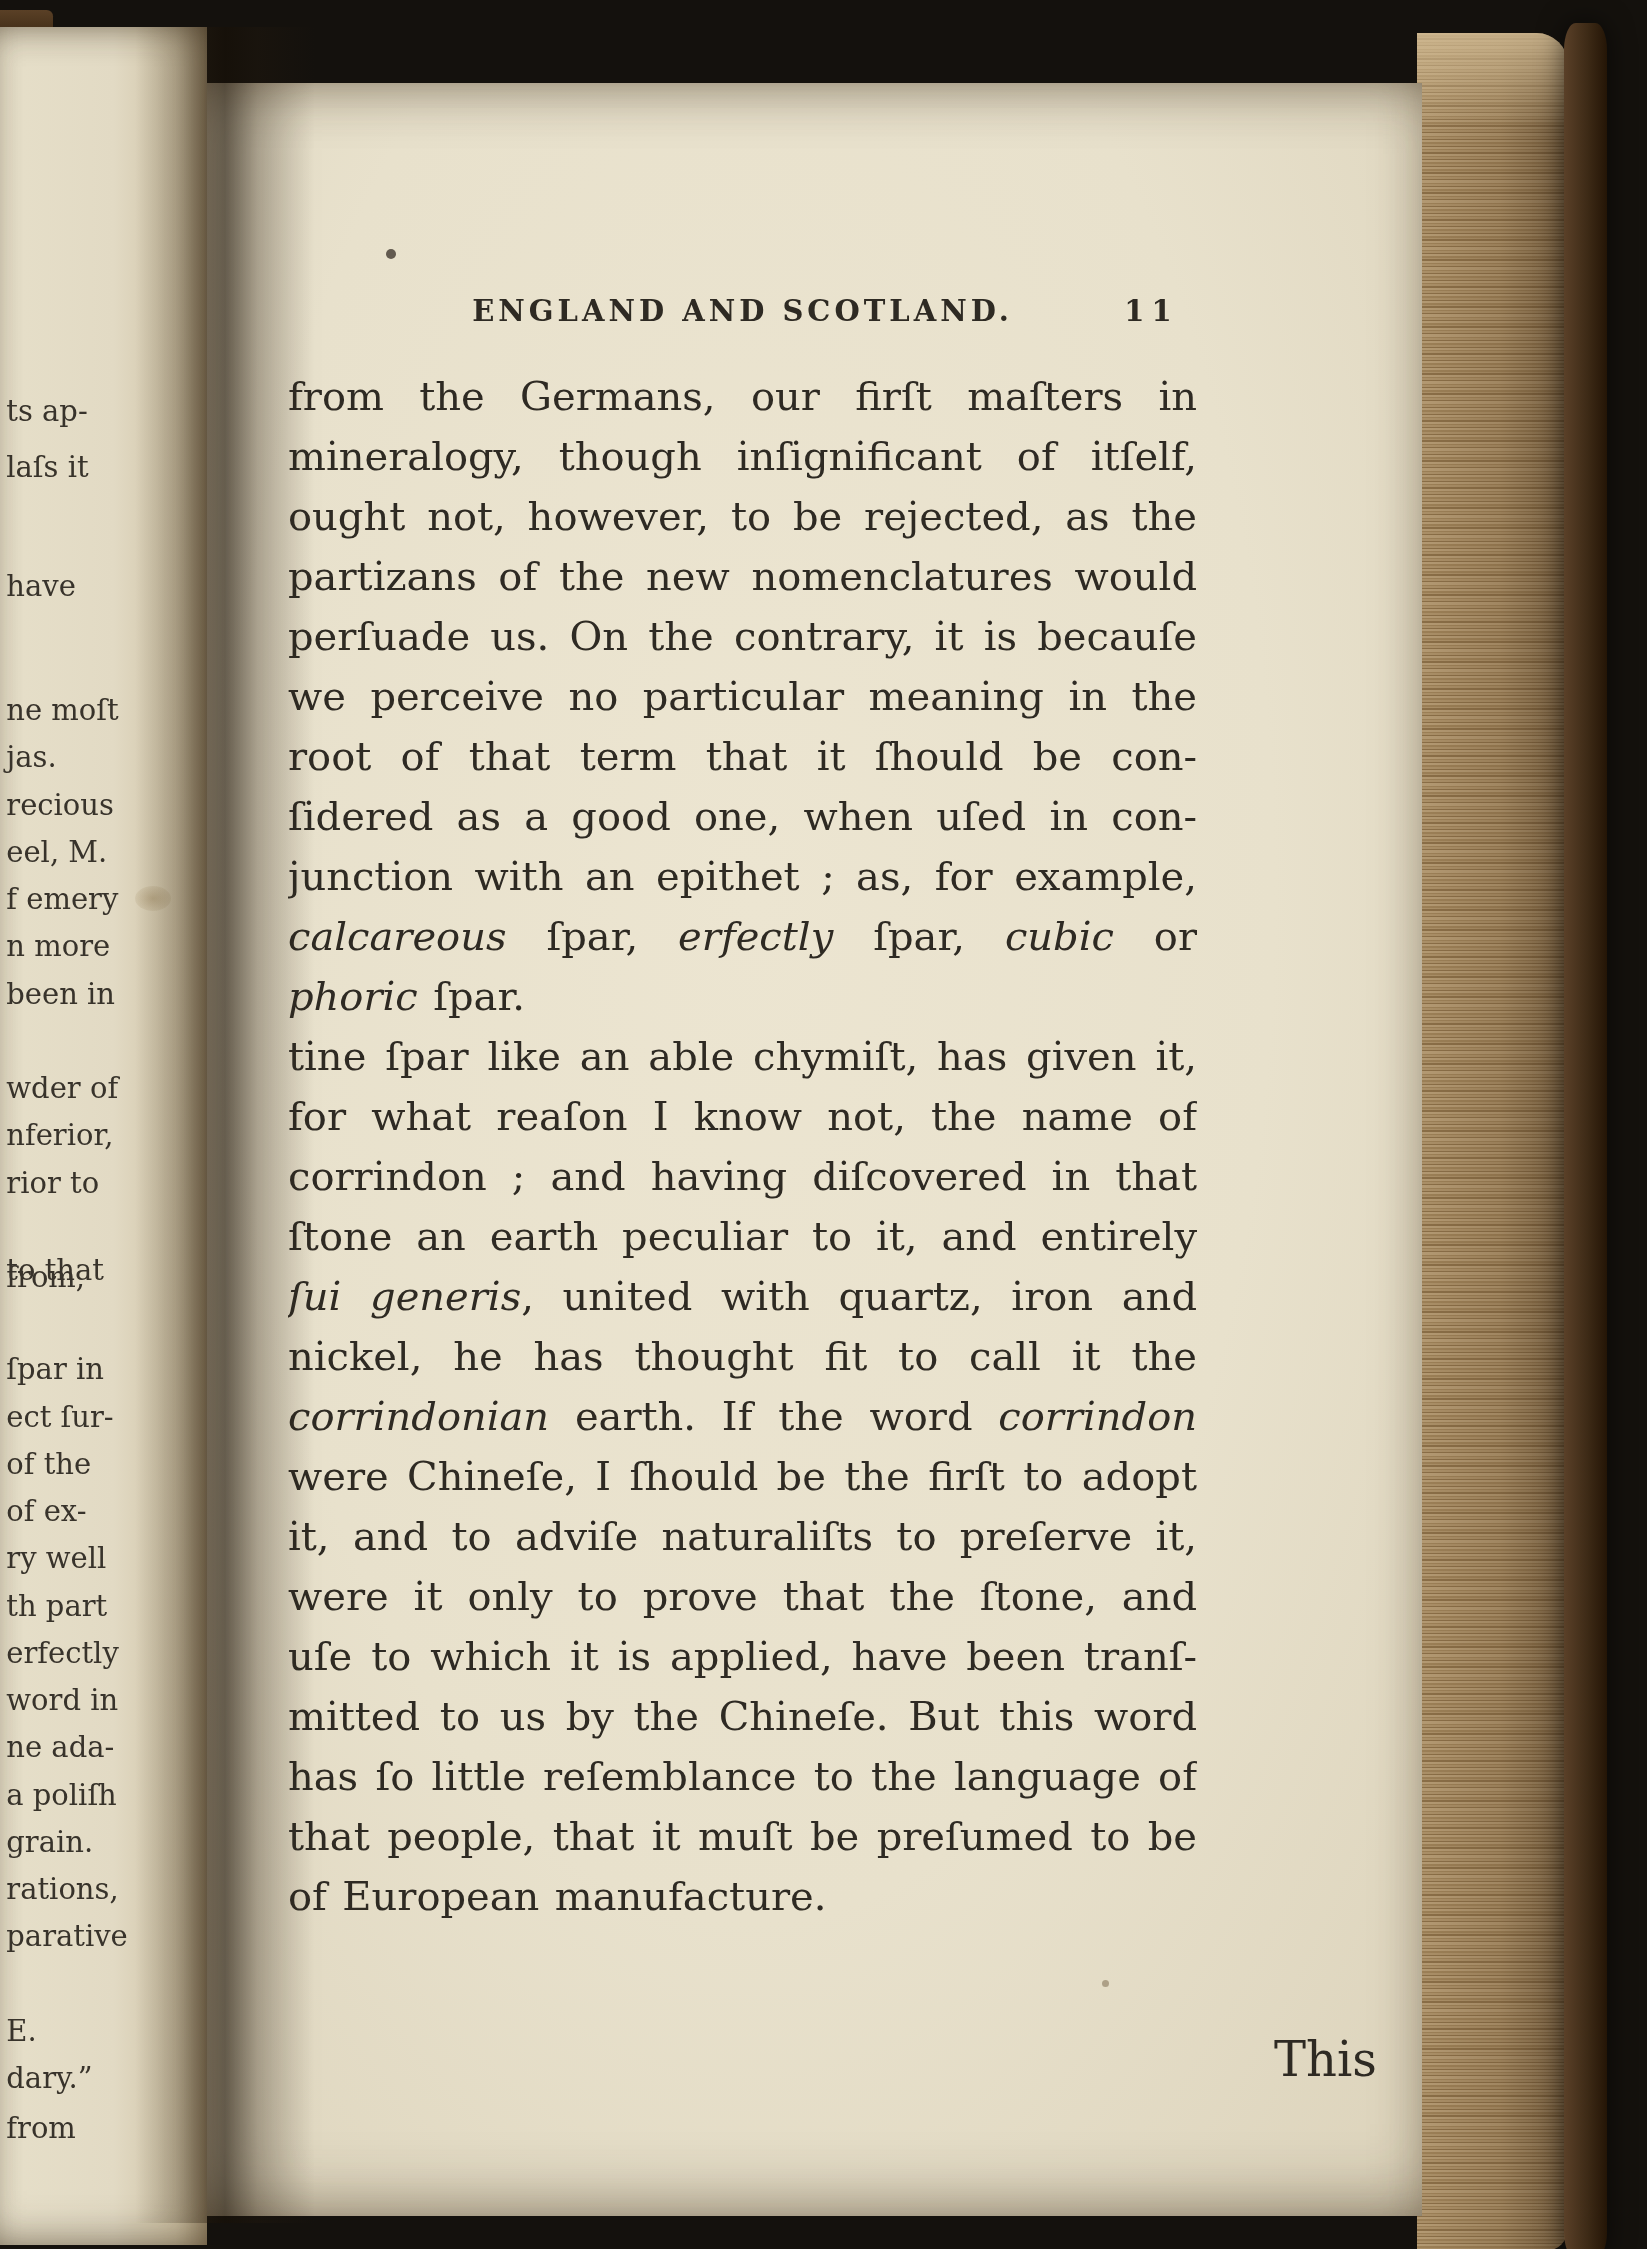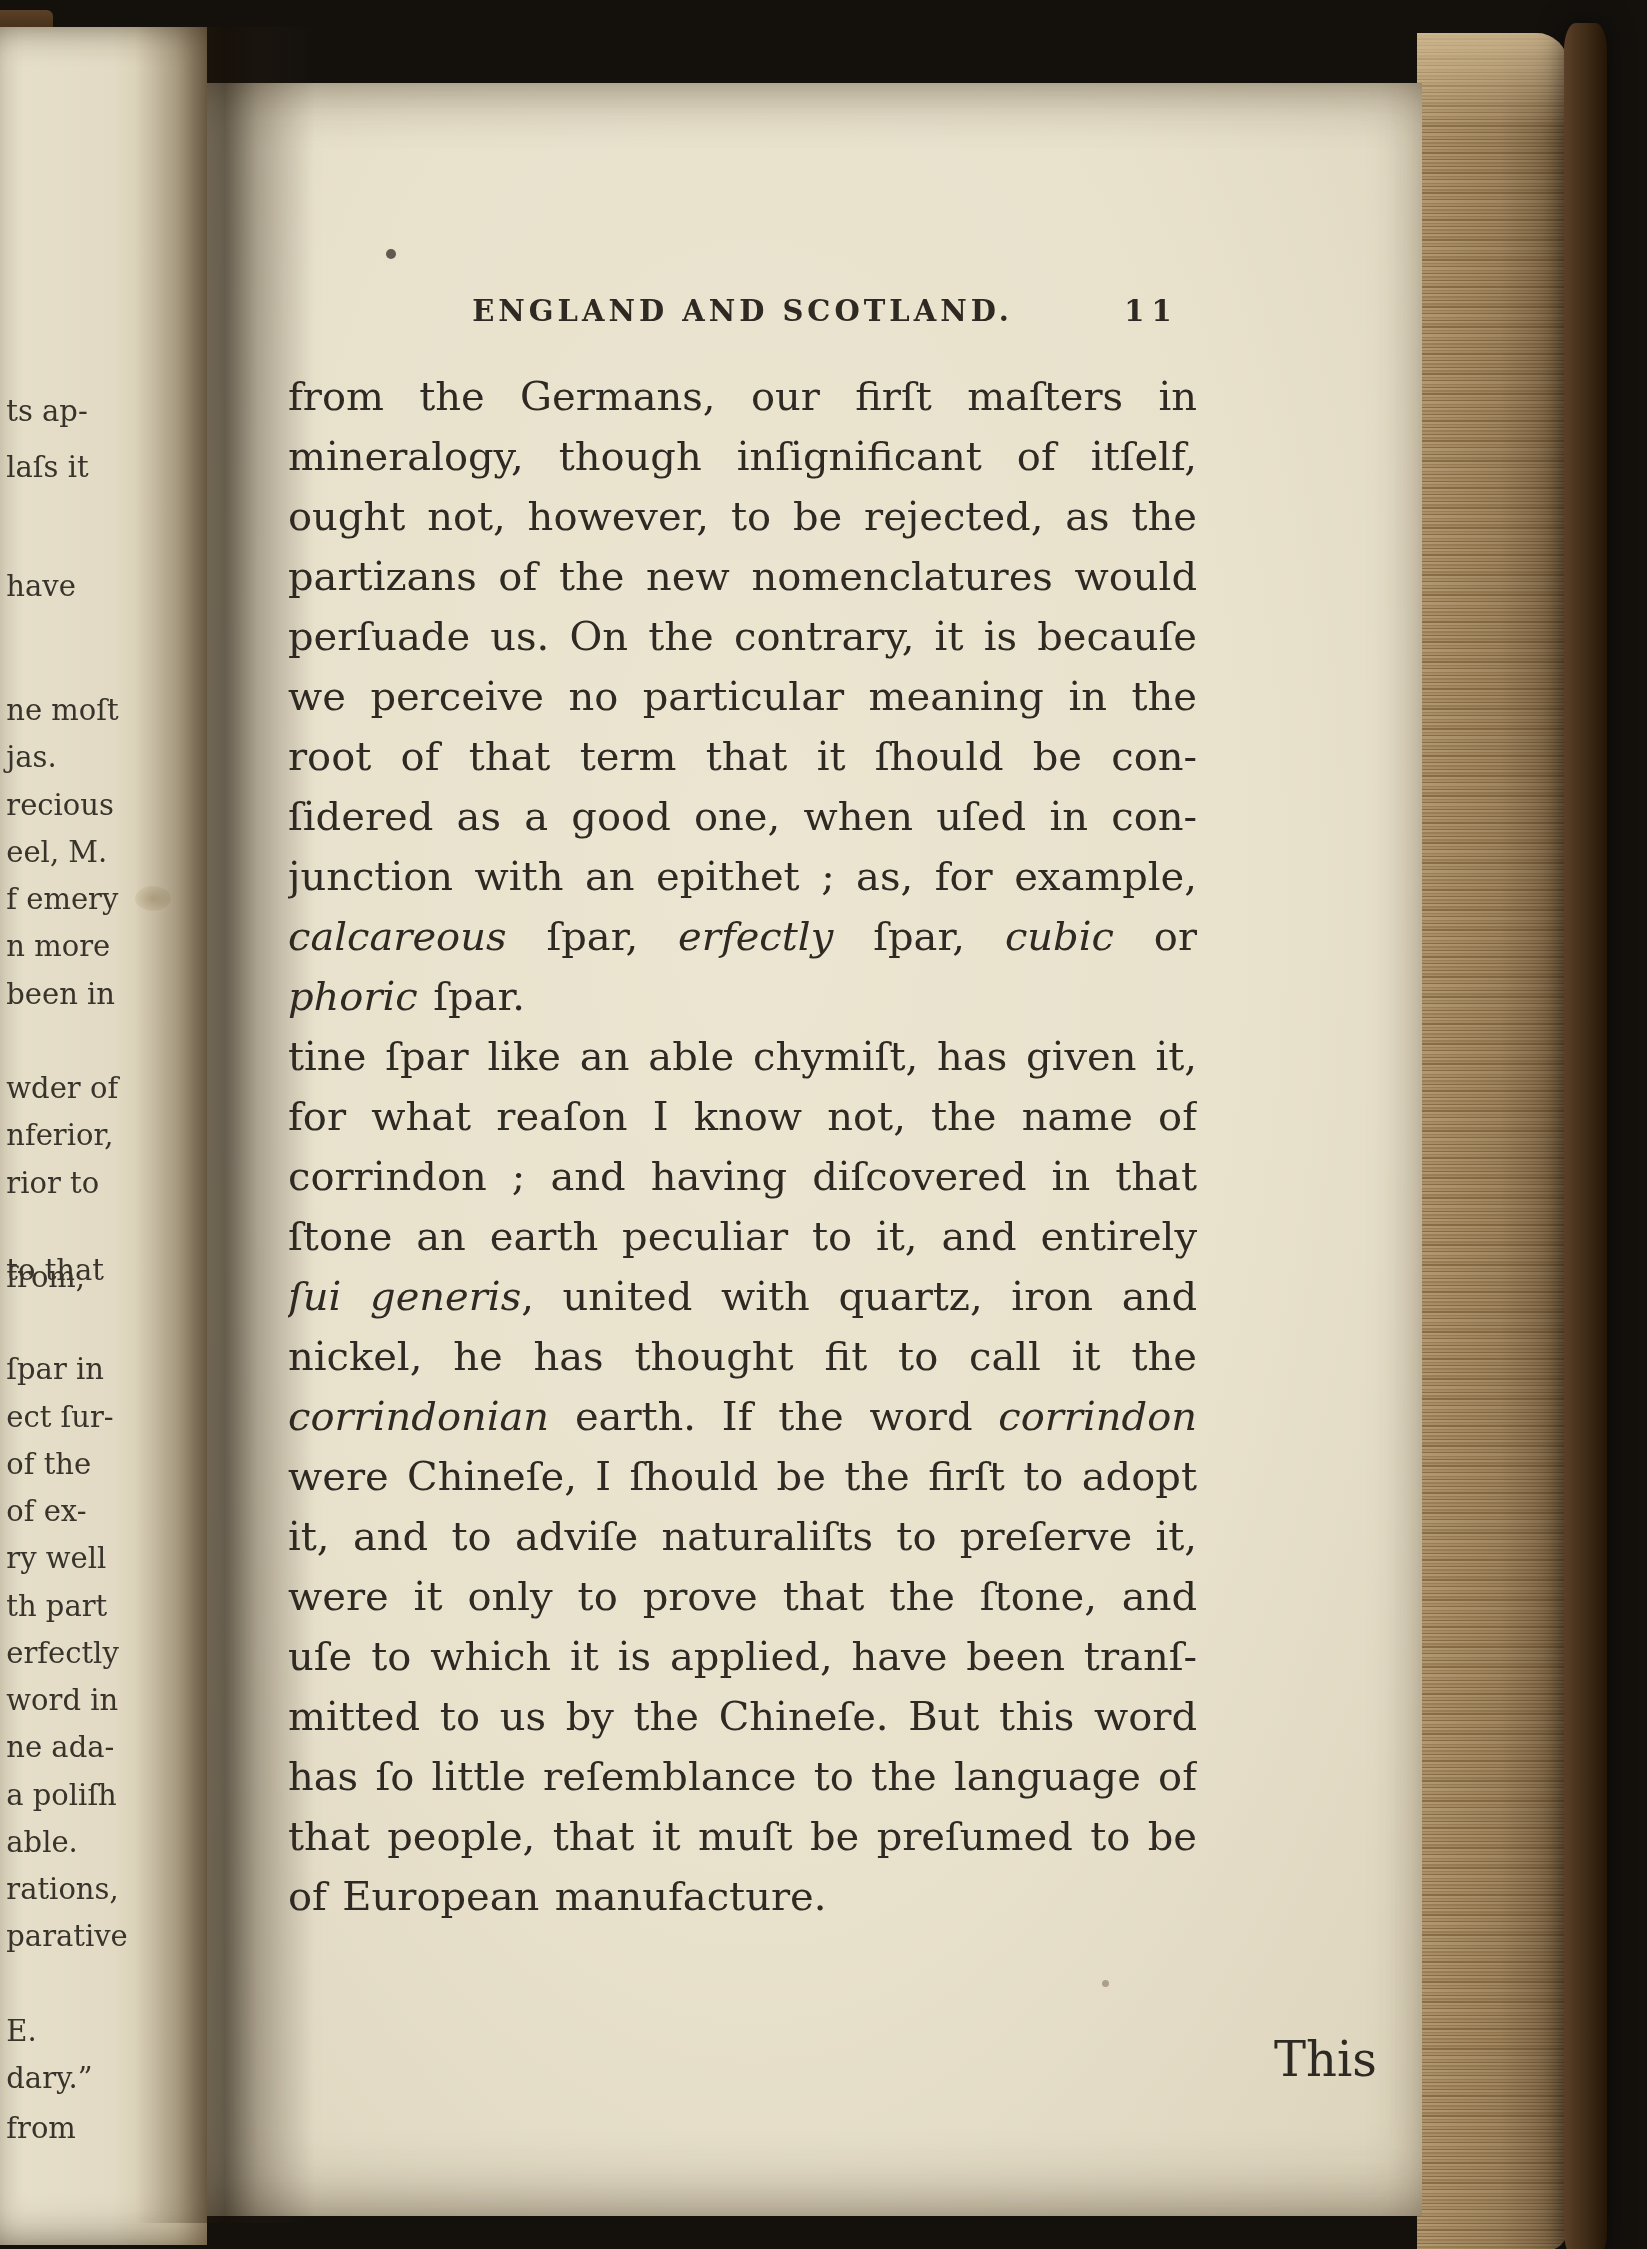--- a/index.html
+++ b/index.html
@@ -129,21 +129,21 @@
     <div class="frag" style="top:1327px">ſpar in</div>
     <div class="frag" style="top:1375px">ect ſur-</div>
     <div class="frag" style="top:1422px">of the</div>
     <div class="frag" style="top:1469px">of ex-</div>
     <div class="frag" style="top:1516px">ry well</div>
     <div class="frag" style="top:1564px">th part</div>
     <div class="frag" style="top:1611px">erfectly</div>
     <div class="frag" style="top:1658px">word in</div>
     <div class="frag" style="top:1705px">ne ada-</div>
     <div class="frag" style="top:1753px">a poliſh</div>
-    <div class="frag" style="top:1800px">able.</div>
+    <div class="frag" style="top:1800px">grain.</div>
     <div class="frag" style="top:1847px">rations,</div>
     <div class="frag" style="top:1894px">parative</div>
     <div class="frag" style="top:1989px">E.</div>
     <div class="frag" style="top:2036px">dary.”</div>
     <div class="frag" style="top:2086px">from</div>
   </div>
 
   <div class="fore-edge"></div>
   <div class="back-cover"></div>
 

